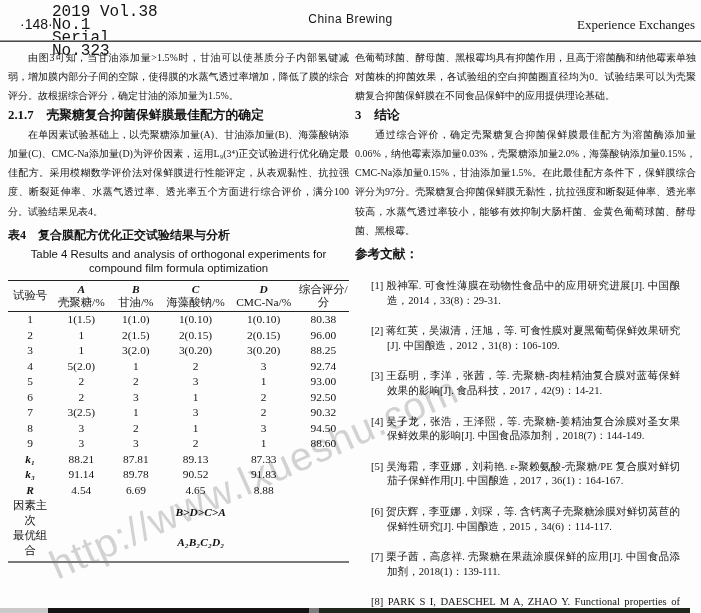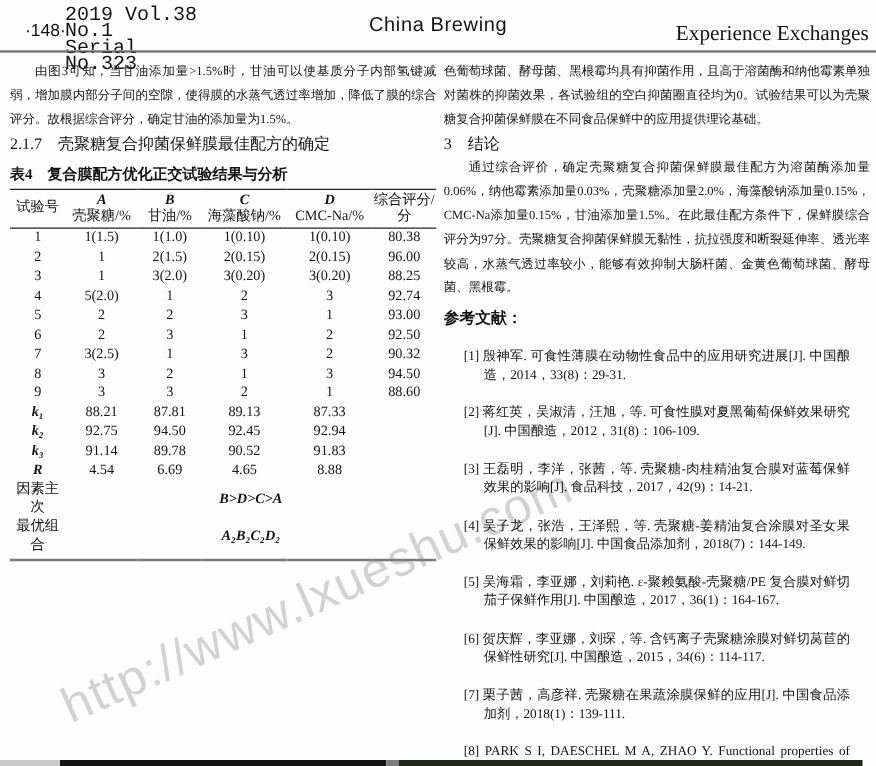--- a/index.html
+++ b/index.html
@@ -7,31 +7,31 @@
     position:relative;width:701px;height:613px;background:#fdfdfd;
     font-family:"Liberation Serif","DejaVu Serif",serif;color:#141414;
     overflow:hidden;margin:0 auto;
   }
   
   .header{position:absolute;left:0;top:0;width:701px;height:40px;z-index:2;}
   .page-num{position:absolute;left:20px;top:16px;font-size:14px;font-family:"Liberation Sans","DejaVu Sans",sans-serif;}
   .vol-block{position:absolute;left:52px;top:6px;width:110px;text-align:left;
     font-size:16px;line-height:13px;font-family:Liberation Mono, monospace;}
   .journal-title{position:absolute;left:0;top:12px;width:701px;text-align:center;
-    font-size:16px;letter-spacing:.5px;font-family:"Liberation Sans","DejaVu Sans",sans-serif;}
-  .section-label{position:absolute;right:6px;top:17px;font-size:17px;}
+    font-size:12px;letter-spacing:.5px;font-family:"Liberation Sans","DejaVu Sans",sans-serif;}
+  .section-label{position:absolute;right:6px;top:17px;font-size:13px;}
   .header-rule{position:absolute;left:0;top:40px;width:701px;height:0;
     border-top:1px solid #9a9a9a;border-bottom:1.5px solid #4c4c4c;z-index:2;}
   
   .col{position:absolute;top:48px;z-index:1;}
   .col-left{left:8px;width:341px;}
   .col-right{left:355px;width:341px;}
   .para{font-size:10px;line-height:19.2px;text-align:justify;text-justify:inter-ideograph;margin:0;}
   .indent{text-indent:2em;}
-  .sec-head{font-size:12.8px;line-height:19.2px;font-weight:normal;margin:0;}
+  .sec-head{font-size:12.8px;line-height:19.2px;font-weight:bold;margin:0;}
   
   .tbl-wrap{margin-top:6px;}
   .cap-zh{font-size:12px;font-weight:bold;text-align:left;margin:2px 0 3px 0;}
   .cap-en{font-size:11.4px;text-align:center;line-height:14.5px;margin:0 auto 4px auto;max-width:300px;
     font-family:"Liberation Sans","DejaVu Sans",sans-serif;}
   table.otbl{width:100%;border-collapse:collapse;border-top:1.5px solid #222;
     font-size:11.4px;}
   table.otbl th,table.otbl td{padding:0;text-align:center;font-weight:normal;height:15.5px;line-height:15px;}
   table.otbl thead th{border-bottom:1px solid #222;padding:2px 0 2px 0;}
   .th-letter{font-style:italic;font-weight:bold;line-height:13px;}
@@ -71,23 +71,25 @@
       <div>Serial No.323</div>
     </div>
     <div class="journal-title">China Brewing</div>
     <span class="section-label">Experience Exchanges</span>
   </div>
   <div class="header-rule"></div>
 
   <div class="col col-left">
     <p class="para indent">由图3可知，当甘油添加量&gt;1.5%时，甘油可以使基质分子内部氢键减弱，增加膜内部分子间的空隙，使得膜的水蒸气透过率增加，降低了膜的综合评分。故根据综合评分，确定甘油的添加量为1.5%。</p>
     <p class="sec-head">2.1.7　壳聚糖复合抑菌保鲜膜最佳配方的确定</p>
+    <p class="para indent">在单因素试验基础上，以壳聚糖添加量(A)、甘油添加量(B)、海藻酸钠添加量(C)、CMC-Na添加量(D)为评价因素，运用L₉(3⁴)正交试验进行优化确定最佳配方。采用模糊数学评价法对保鲜膜进行性能评定，从表观黏性、抗拉强度、断裂延伸率、水蒸气透过率、透光率五个方面进行综合评价，满分100分。试验结果见表4。</p>
 
     <div class="tbl-wrap">
       <div class="cap-zh">表4　复合膜配方优化正交试验结果与分析</div>
+      <div class="cap-en">Table 4 Results and analysis of orthogonal experiments for compound film formula optimization</div>
       <table class="otbl">
         <thead>
             <tr>
               <th style="width: 13%;">
                 <div class="th-name">试验号</div>
               </th>
               <th style="width: 17%;">
                 <div class="th-letter">A</div>
                 <div class="th-name">壳聚糖/%</div>
               </th>
@@ -181,28 +183,20 @@
               <td>2</td>
               <td>1</td>
               <td>88.60</td>
             </tr>
             <tr class="stat-row">
               <td>k₁</td>
               <td>88.21</td>
               <td>87.81</td>
               <td>89.13</td>
               <td>87.33</td>
-              <td></td>
-            </tr>
-            <tr class="stat-row">
-              <td>k₂</td>
-              <td>92.75</td>
-              <td>94.50</td>
-              <td>92.45</td>
-              <td>92.94</td>
               <td></td>
             </tr>
             <tr class="stat-row">
               <td>k₃</td>
               <td>91.14</td>
               <td>89.78</td>
               <td>90.52</td>
               <td>91.83</td>
               <td></td>
             </tr>

